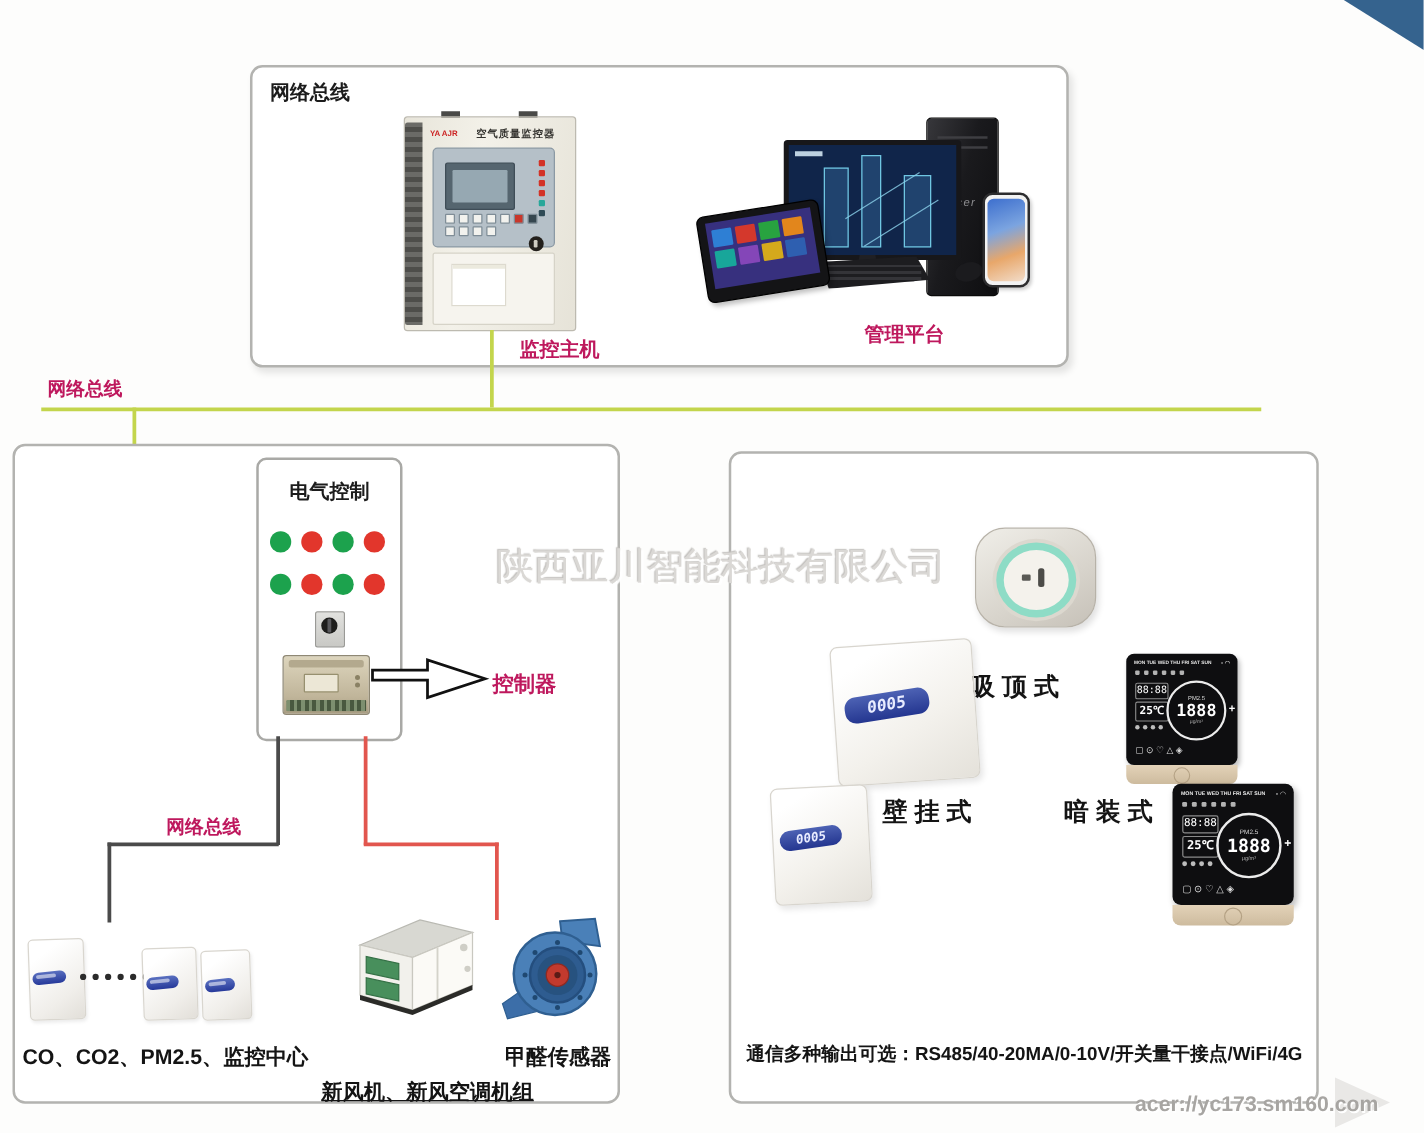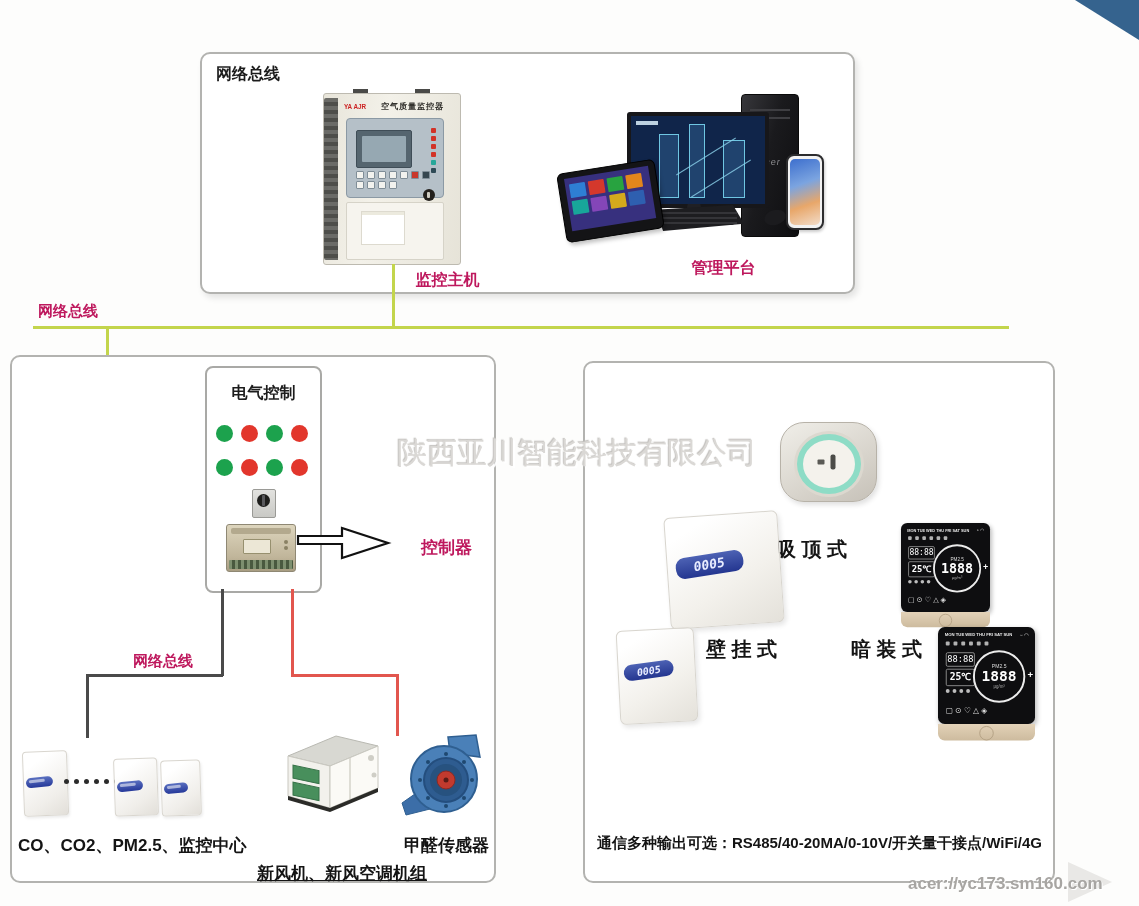--- a/index.html
+++ b/index.html
@@ -288,21 +288,21 @@
   <div class="ctrl-dots">
       <i class="ctrl-dot"></i>
       <i class="ctrl-dot"></i>
     </div>
   <div class="ctrl-term"></div>
 </div>
 
 <svg class="abs" style="left:296px;top:526px;" width="96" height="34">
   <polygon points="2,13 46,13 46,5 92,20 46,35 46,21 2,21" fill="#ffffff" stroke="#111" stroke-width="2.2" transform="translate(0,-3)"></polygon>
 </svg>
-<div class="lbl" style="left:394px;top:536px;font-size:17px;margin-left:27px;">控制器</div>
+<div class="lbl" style="left:394px;top:536px;font-size:17px;">控制器</div>
 
 <div class="line detect" style="left:221px;top:589px;width:2.5px;height:87px;"></div>
 <div class="line detect" style="left:86px;top:674px;width:137px;height:2.5px;"></div>
 <div class="line detect" style="left:86px;top:674px;width:2.5px;height:64px;"></div>
 <div class="lbl" style="left:133px;top:652px;font-size:15px;">网络总线</div>
 
 <div class="line power" style="left:291px;top:589px;width:2.5px;height:87px;"></div>
 <div class="line power" style="left:291px;top:674px;width:108px;height:2.5px;"></div>
 <div class="line power" style="left:396px;top:674px;width:2.5px;height:62px;"></div>
 

